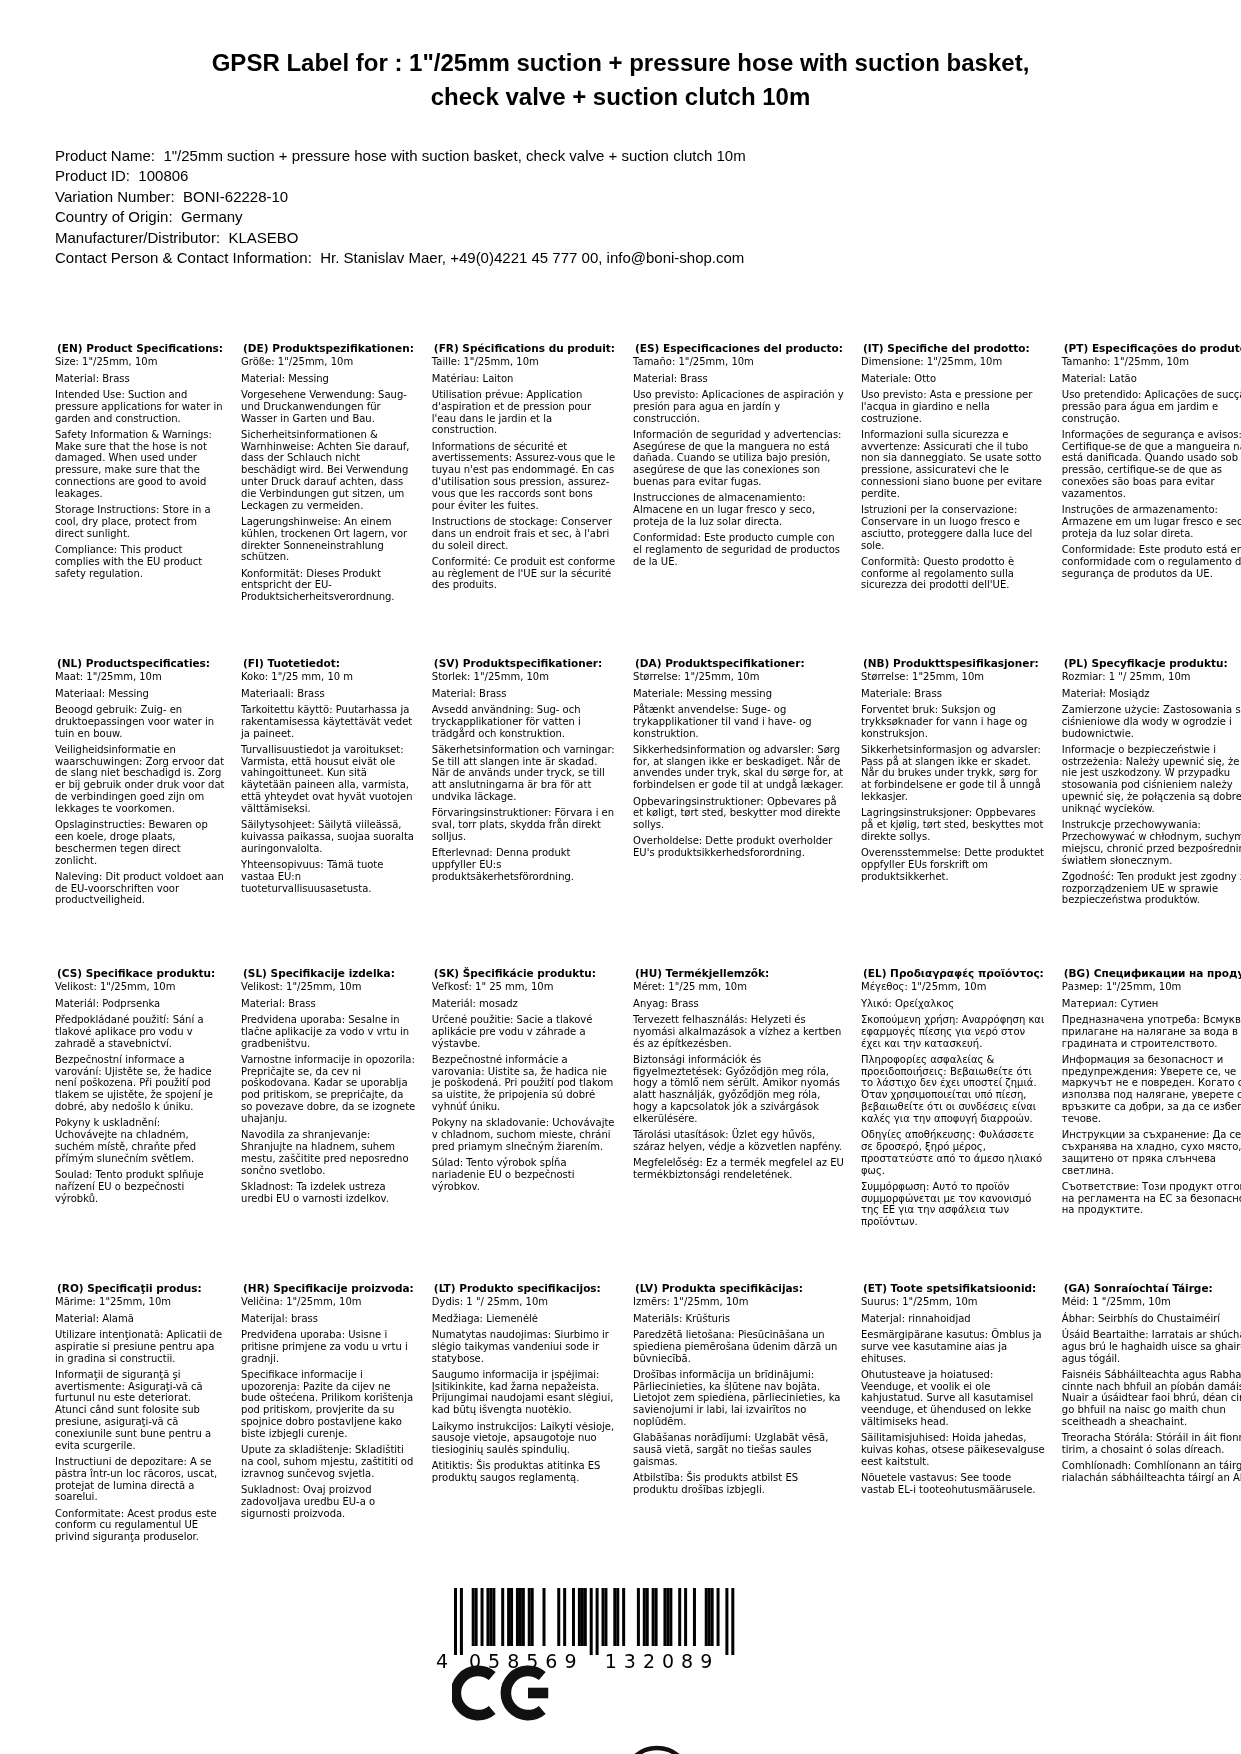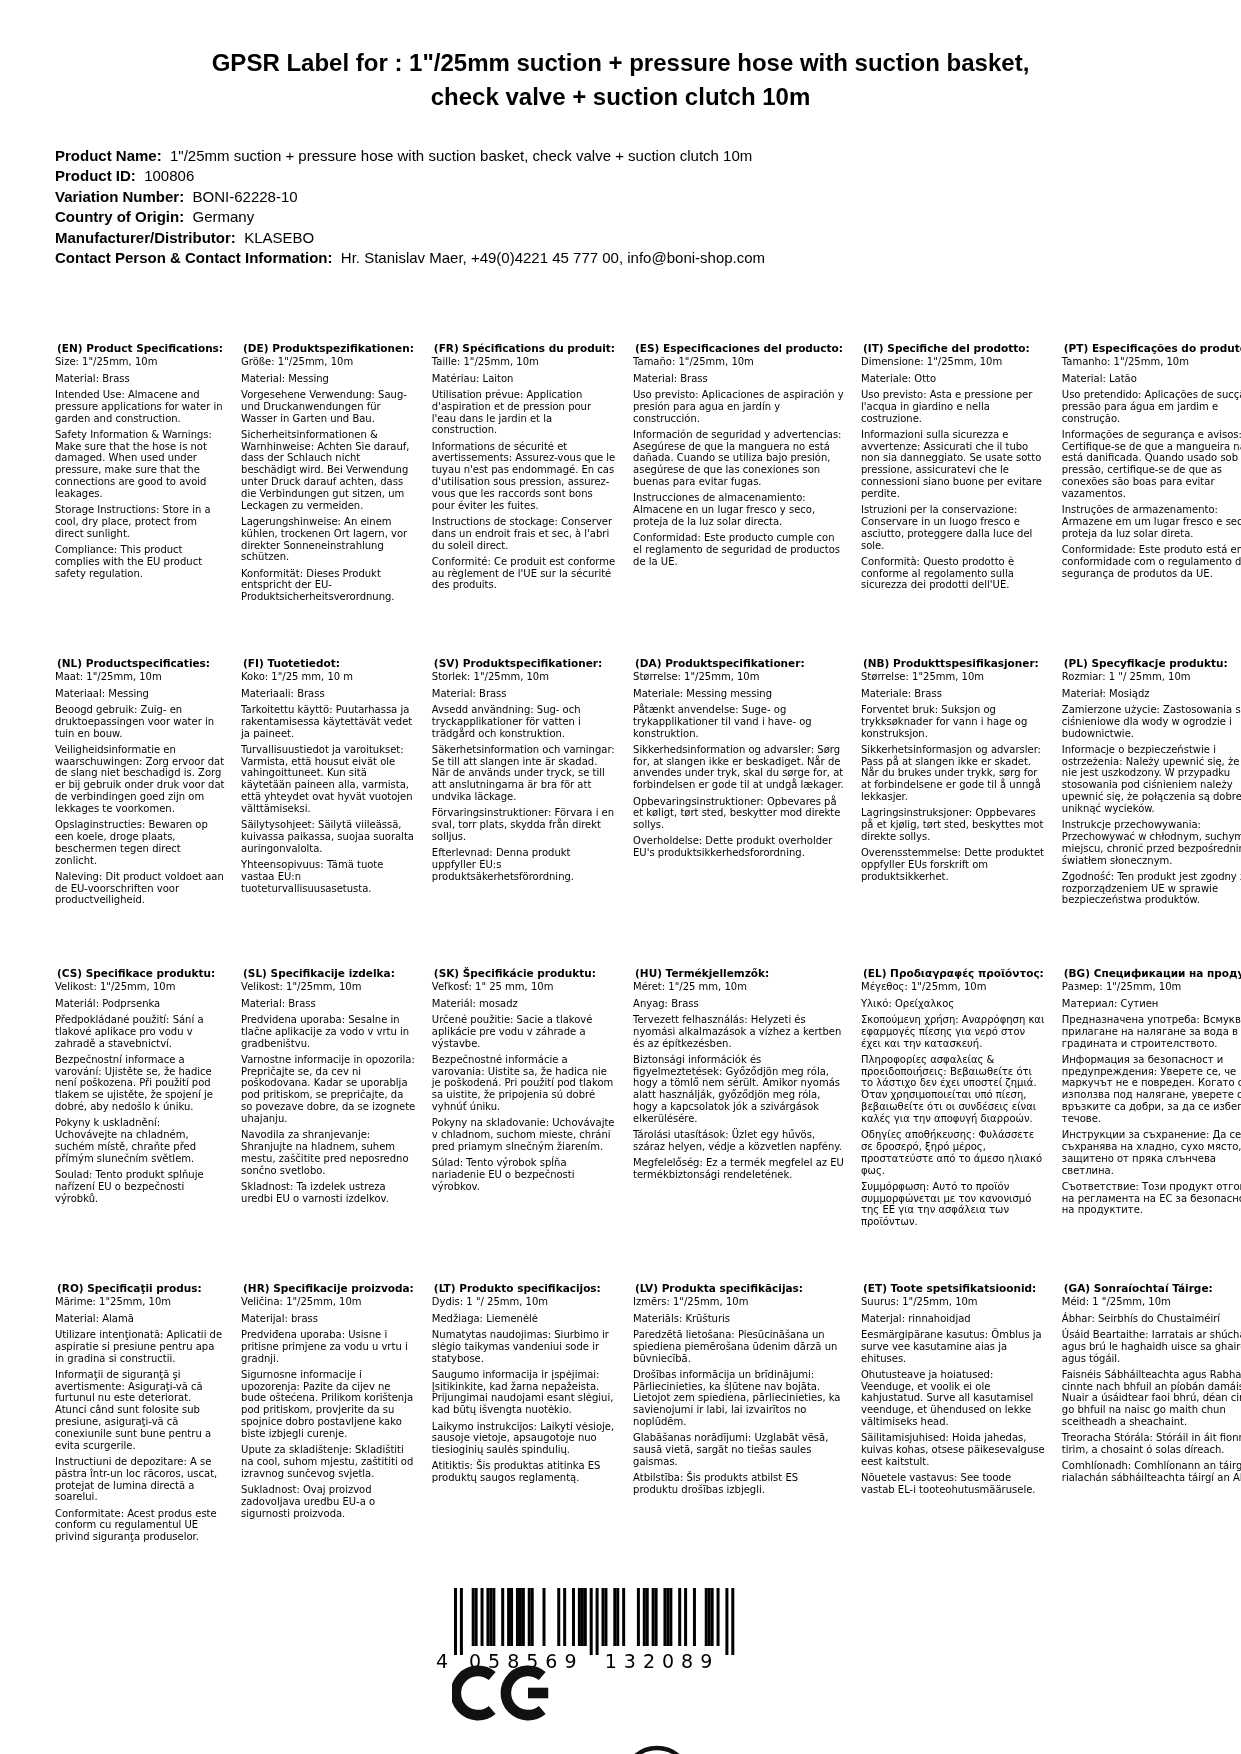--- a/index.html
+++ b/index.html
@@ -3,21 +3,21 @@
 <meta charset="utf-8">
 <style>
   html,body{margin:0;padding:0;background:#fff;}
   .page{position:relative;width:1241px;height:1754px;background:#fff;color:#000;
         font-family:"DejaVu Sans",sans-serif;overflow:hidden;}
   .title{position:absolute;top:46px;left:0;right:0;margin:0 auto;width:870px;text-align:center;
          font-family:"Liberation Sans",sans-serif;font-weight:bold;font-size:24px;line-height:1.42;}
   .product-info{position:absolute;top:146px;left:55px;right:40px;
                 font-family:"Liberation Sans",sans-serif;font-size:15px;line-height:1.36;}
   .info-row{white-space:nowrap;}
-  .info-row .lbl{font-weight:bold;}
+  .info-row .lbl{font-weight:normal;}
   .grid{position:absolute;top:340px;left:55px;width:1152px;display:grid;
         grid-template-columns:repeat(6,1fr);grid-template-rows:315px 310px 315px auto;column-gap:12px;}
   .sec{font-size:10px;line-height:1.18;padding-right:4px;}
   .sec-title{font-weight:bold;font-size:10.5px;white-space:nowrap;margin:2px;}
   .sec p{margin:0 0 4.5px 0;}
   .barcode{position:absolute;top:1588px;left:436px;}
   .barcode svg text{font-family:"DejaVu Sans",sans-serif;}
   .ce-mark{position:absolute;top:1664px;left:452px;}
   .age-warning{position:absolute;top:1742px;left:618px;}
 </style>
@@ -35,21 +35,21 @@
       <div class="info-row"><span class="lbl">Country of Origin:</span><span class="val">&nbsp; Germany</span></div>
       <div class="info-row"><span class="lbl">Manufacturer/Distributor:</span><span class="val">&nbsp; KLASEBO</span></div>
       <div class="info-row"><span class="lbl">Contact Person &amp; Contact Information:</span><span class="val">&nbsp; Hr. Stanislav Maer, +49(0)4221 45 777 00, info@boni-shop.com</span></div>
     </div>
 
   <div class="grid" id="sections-grid">
       <div class="sec">
         <div class="sec-title">(EN) Product Specifications:</div>
         <p>Size: 1"/25mm, 10m</p>
         <p>Material: Brass</p>
-        <p>Intended Use: Almacene and pressure applications for water in garden and construction.</p>
+        <p>Intended Use: Suction and pressure applications for water in garden and construction.</p>
         <p>Safety Information &amp; Warnings: Make sure that the hose is not damaged. When used under pressure, make sure that the connections are good to avoid leakages.</p>
         <p>Storage Instructions: Store in a cool, dry place, protect from direct sunlight.</p>
         <p>Compliance: This product complies with the EU product safety regulation.</p>
       </div>
       <div class="sec">
         <div class="sec-title">(DE) Produktspezifikationen:</div>
         <p>Größe: 1"/25mm, 10m</p>
         <p>Material: Messing</p>
         <p>Vorgesehene Verwendung: Saug- und Druckanwendungen für Wasser in Garten und Bau.</p>
         <p>Sicherheitsinformationen &amp; Warnhinweise: Achten Sie darauf, dass der Schlauch nicht beschädigt wird. Bei Verwendung unter Druck darauf achten, dass die Verbindungen gut sitzen, um Leckagen zu vermeiden.</p>
@@ -207,21 +207,21 @@
         <p>Utilizare intenţionată: Aplicatii de aspiratie si presiune pentru apa in gradina si constructii.</p>
         <p>Informaţii de siguranţă şi avertismente: Asiguraţi-vă că furtunul nu este deteriorat. Atunci când sunt folosite sub presiune, asiguraţi-vă că conexiunile sunt bune pentru a evita scurgerile.</p>
         <p>Instructiuni de depozitare: A se păstra într-un loc răcoros, uscat, protejat de lumina directă a soarelui.</p>
         <p>Conformitate: Acest produs este conform cu regulamentul UE privind siguranţa produselor.</p>
       </div>
       <div class="sec">
         <div class="sec-title">(HR) Specifikacije proizvoda:</div>
         <p>Veličina: 1"/25mm, 10m</p>
         <p>Materijal: brass</p>
         <p>Predviđena uporaba: Usisne i pritisne primjene za vodu u vrtu i gradnji.</p>
-        <p>Sigurnosne informacije i upozorenja: Pazite da cijev ne bude oštećena. Prilikom korištenja pod pritiskom, provjerite da su spojnice dobro postavljene kako biste izbjegli curenje.</p>
+        <p>Specifikace informacije i upozorenja: Pazite da cijev ne bude oštećena. Prilikom korištenja pod pritiskom, provjerite da su spojnice dobro postavljene kako biste izbjegli curenje.</p>
         <p>Upute za skladištenje: Skladištiti na cool, suhom mjestu, zaštititi od izravnog sunčevog svjetla.</p>
         <p>Sukladnost: Ovaj proizvod zadovoljava uredbu EU-a o sigurnosti proizvoda.</p>
       </div>
       <div class="sec">
         <div class="sec-title">(LT) Produkto specifikacijos:</div>
         <p>Dydis: 1 "/ 25mm, 10m</p>
         <p>Medžiaga: Liemenėlė</p>
         <p>Numatytas naudojimas: Siurbimo ir slėgio taikymas vandeniui sode ir statybose.</p>
         <p>Saugumo informacija ir įspėjimai: Įsitikinkite, kad žarna nepažeista. Prijungimai naudojami esant slėgiui, kad būtų išvengta nuotėkio.</p>
         <p>Laikymo instrukcijos: Laikyti vėsioje, sausoje vietoje, apsaugotoje nuo tiesioginių saulės spindulių.</p>

